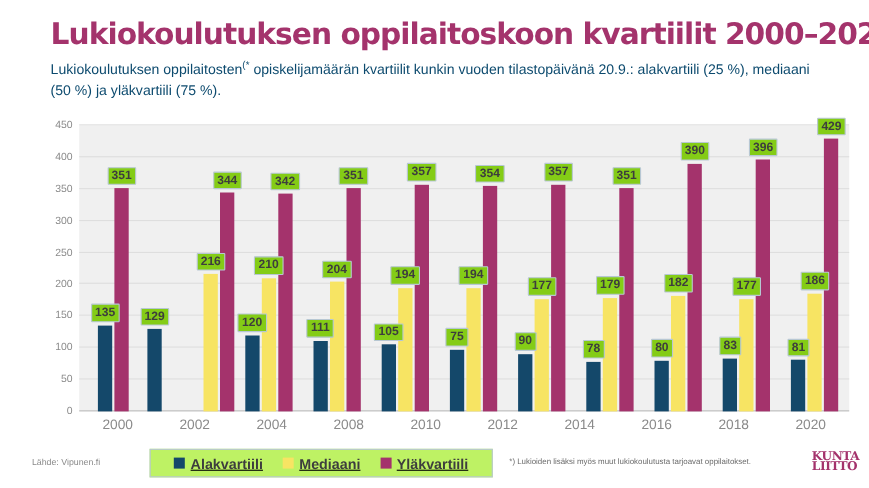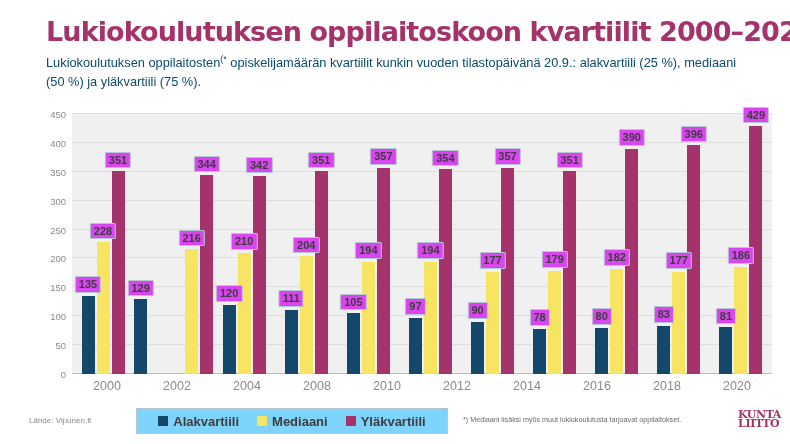--- a/index.html
+++ b/index.html
@@ -114,21 +114,21 @@
   }
   .bar.s0 .bar-rect { background: #14486a; }
   .bar.s1 .bar-rect { background: #f7e463; }
   .bar.s2 .bar-rect { background: #a4336c; }
 
   .dlabel {
     position: absolute;
     bottom: 100%;
     left: 50%;
     transform: translate(-50%, -3px);
-    background: #d946ef;
+    background: #84cc16;
     border: 1px solid #b7c7d3;
     border-radius: 1px;
     padding: 1px 3px 1px 3px;
     font-size: 11px;
     font-weight: bold;
     color: #3d3d3d;
     font-family: "Liberation Sans", sans-serif;
     line-height: 1.15;
     white-space: nowrap;
     z-index: 3;
@@ -168,25 +168,26 @@
     color: #8a8a8a;
     font-family: "Liberation Sans", sans-serif;
   }
   .legend {
     position: absolute;
     left: 136px;
     top: 8px;
     width: 310px;
     height: 24px;
     border: 1px solid #b7c7d3;
-    background: #7dd3fc;
+    background: #bef264;
     display: flex;
     align-items: center;
     justify-content: center;
     gap: 18px;
+    text-decoration: underline;
   }
   .legend-item {
     display: flex;
     align-items: center;
     gap: 5px;
     font-size: 13px;
     font-weight: bold;
     color: #3d3d3d;
     font-family: "Liberation Sans", sans-serif;
     white-space: nowrap;
@@ -254,24 +255,20 @@
         <div class="gridline" style="bottom: 77.7778%;"></div>
         <div class="gridline" style="bottom: 88.8889%;"></div>
         <div class="gridline" style="bottom: 100%;"></div>
       </div>
     <div class="groups" id="groups">
         <div class="group">
           <div class="bar s0" style="height: 30%;">
             <div class="bar-rect"></div>
             <div class="dlabel">135</div>
           </div>
-          <div class="bar s1" style="height: 50.6667%;">
-            <div class="bar-rect"></div>
-            <div class="dlabel">228</div>
-          </div>
           <div class="bar s2" style="height: 78%;">
             <div class="bar-rect"></div>
             <div class="dlabel">351</div>
           </div>
         </div>
         <div class="group">
           <div class="bar s0" style="height: 28.6667%;">
             <div class="bar-rect"></div>
             <div class="dlabel">129</div>
           </div>
@@ -322,21 +319,21 @@
             <div class="dlabel">194</div>
           </div>
           <div class="bar s2" style="height: 79.3333%;">
             <div class="bar-rect"></div>
             <div class="dlabel">357</div>
           </div>
         </div>
         <div class="group">
           <div class="bar s0" style="height: 21.5556%;">
             <div class="bar-rect"></div>
-            <div class="dlabel">97</div>
+            <div class="dlabel">75</div>
           </div>
           <div class="bar s1" style="height: 43.1111%;">
             <div class="bar-rect"></div>
             <div class="dlabel">194</div>
           </div>
           <div class="bar s2" style="height: 78.6667%;">
             <div class="bar-rect"></div>
             <div class="dlabel">354</div>
           </div>
         </div>
@@ -435,18 +432,18 @@
       </div>
       <div class="legend-item">
         <span class="legend-swatch" style="background: rgb(247, 228, 99);"></span>
         <span>Mediaani</span>
       </div>
       <div class="legend-item">
         <span class="legend-swatch" style="background: rgb(164, 51, 108);"></span>
         <span>Yläkvartiili</span>
       </div>
     </div>
-  <div class="footnote">*) Mediaani lisäksi myös muut lukiokoulutusta tarjoavat oppilaitokset.</div>
+  <div class="footnote">*) Lukioiden lisäksi myös muut lukiokoulutusta tarjoavat oppilaitokset.</div>
   <div class="logo">
     <span class="logo-line">KUNTA</span>
     <span class="logo-line">LIITTO</span>
   </div>
 </div>
 
 </body></html>

